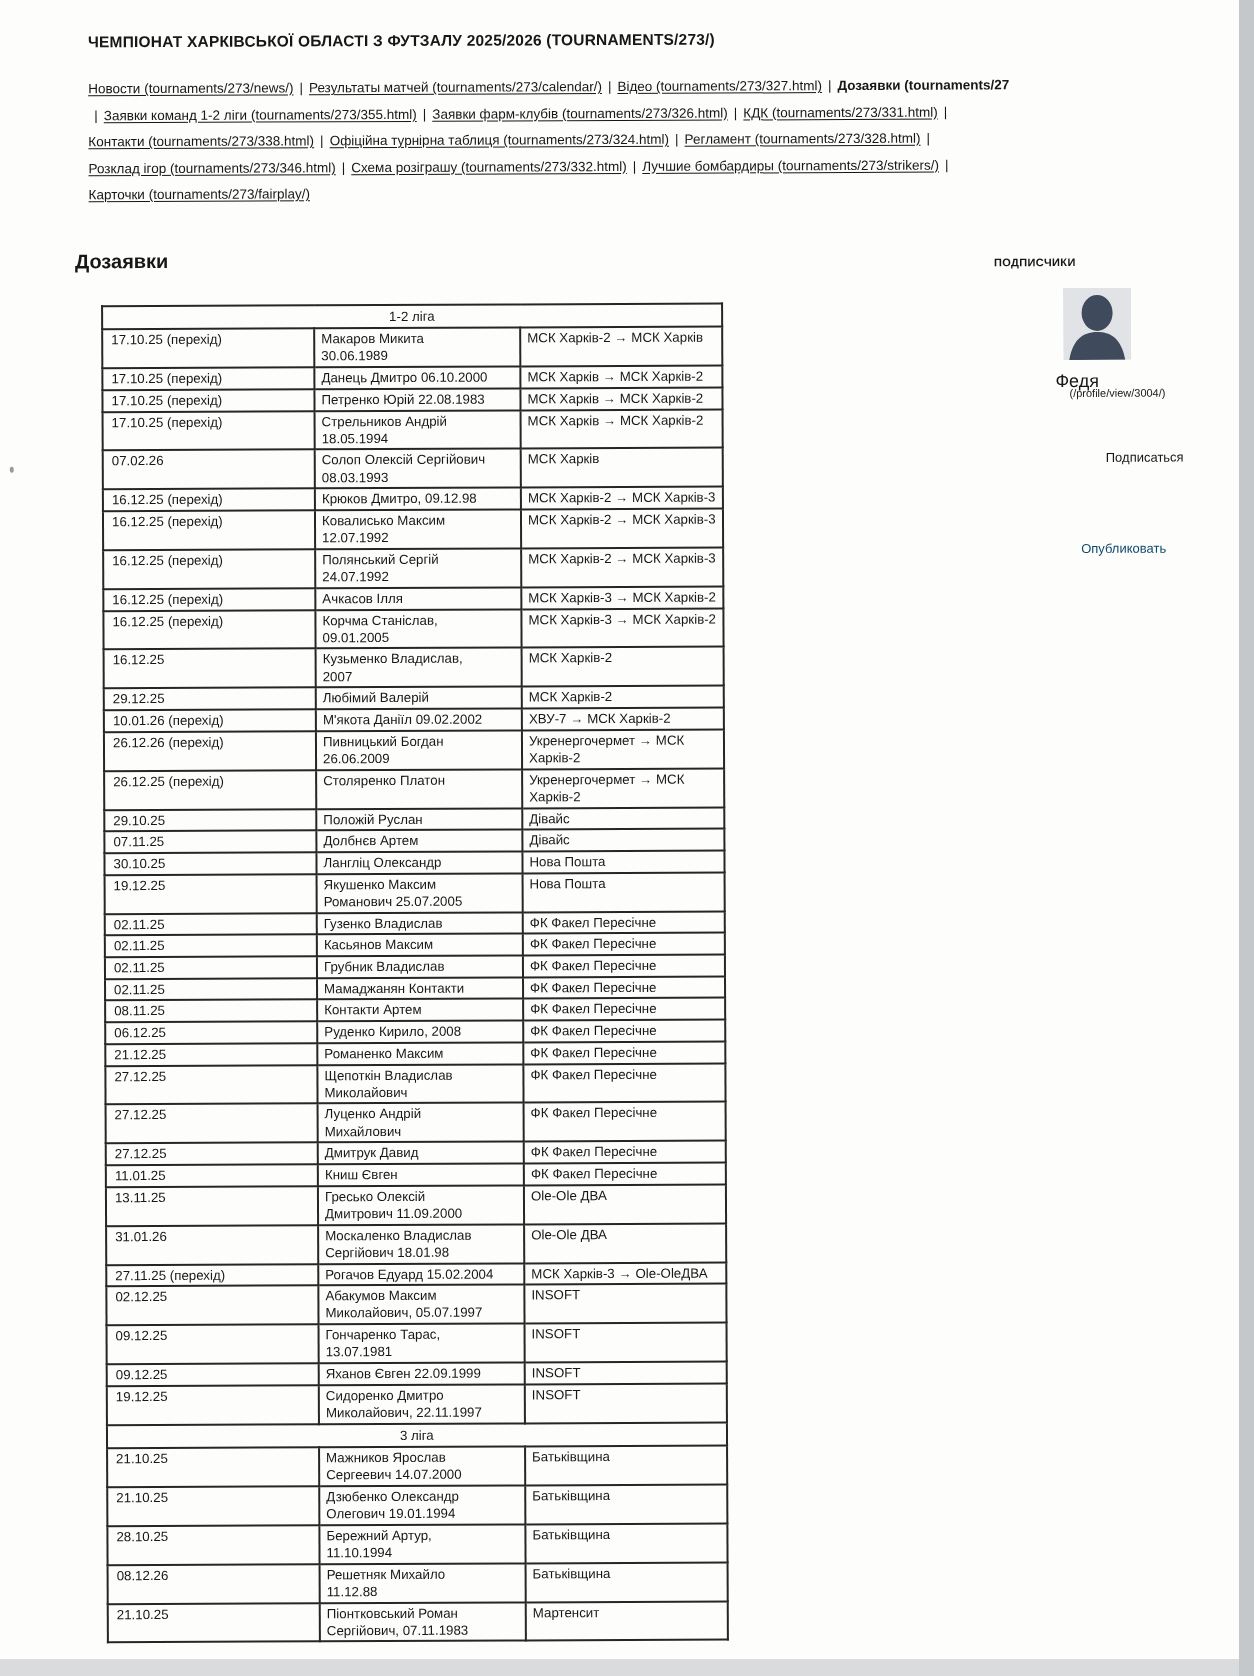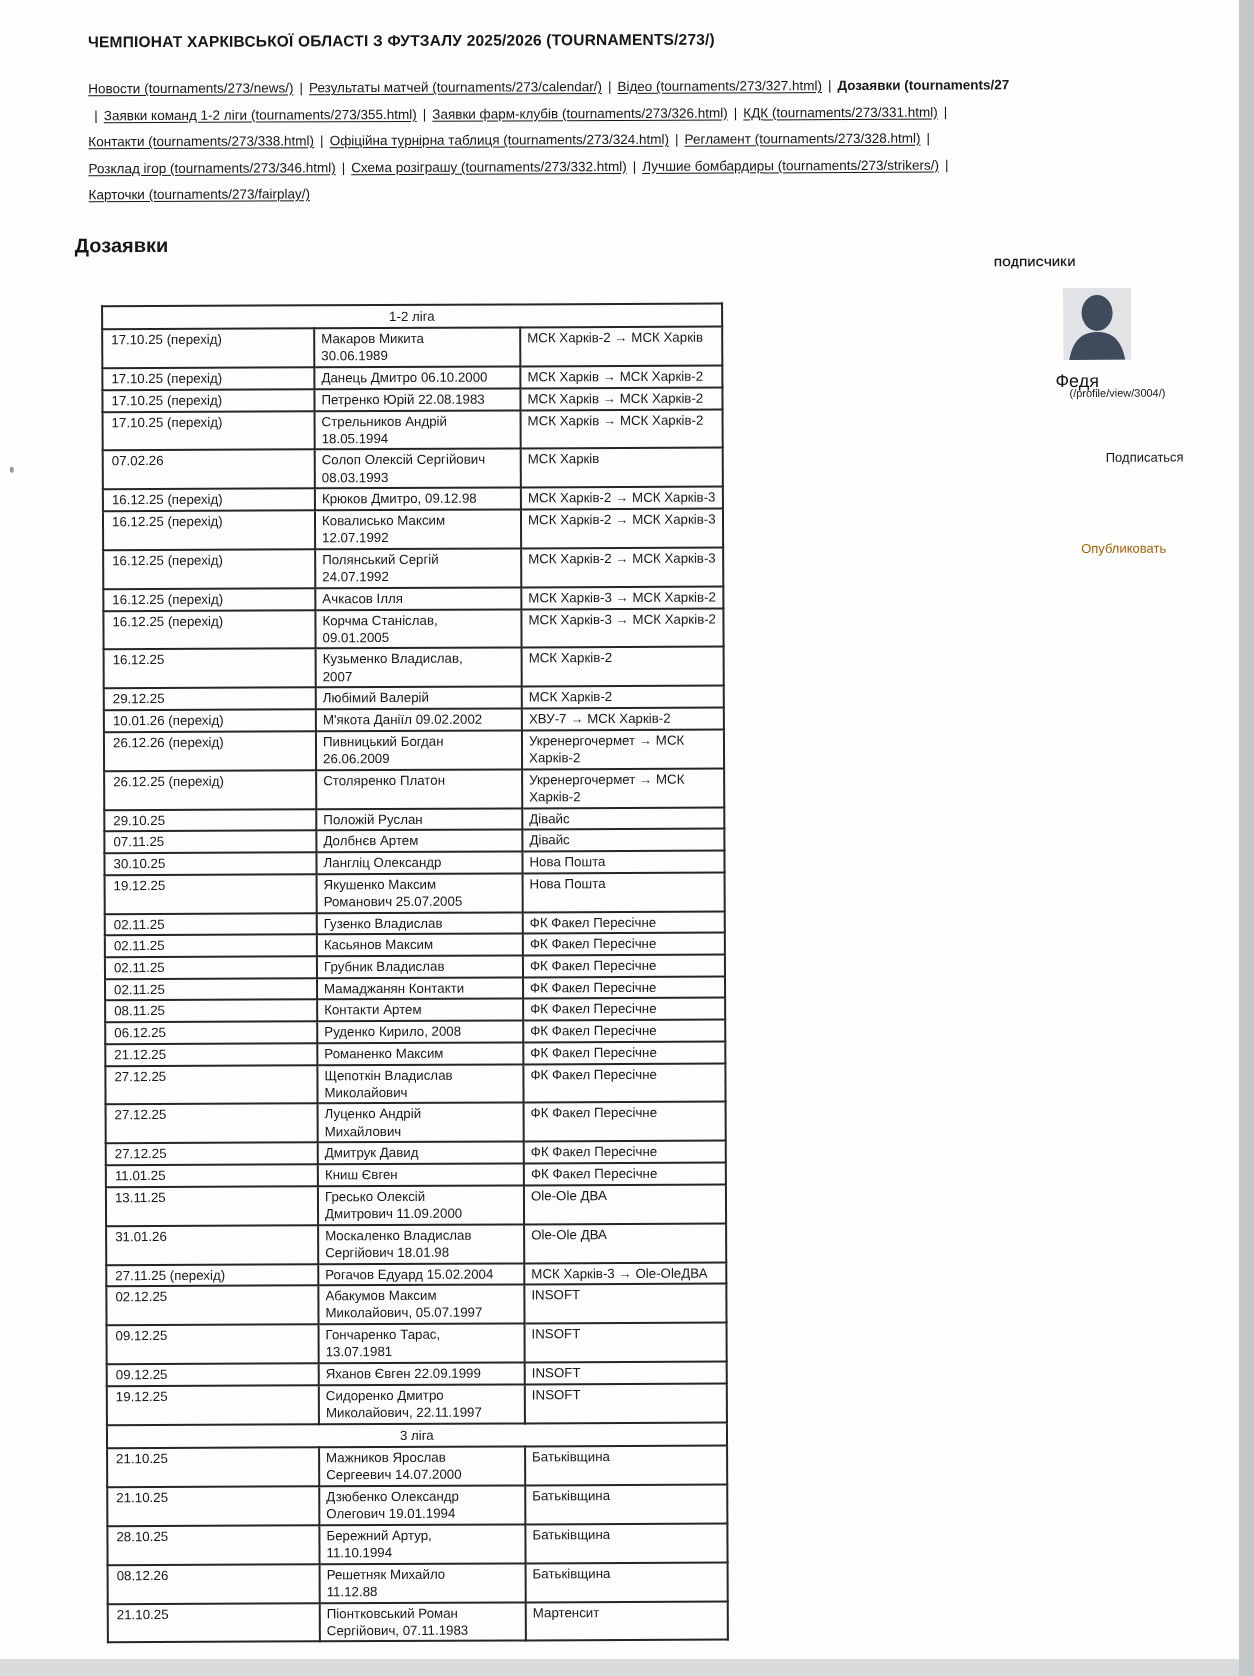--- a/index.html
+++ b/index.html
@@ -15,21 +15,21 @@
           transform: rotate(-0.25deg); transform-origin: 620px 60px; }
 
   .title { position:absolute; left:88px; top:31px; font-size:15.5px; font-weight:bold; letter-spacing:.2px; white-space:nowrap; }
 
   #nav { position:absolute; left:88px; top:74px; width:1400px; font-size:13.5px; }
   .nav-line { line-height:26.5px; white-space:nowrap; }
   .nav-link { text-decoration: underline; text-underline-offset: 2px; color:inherit; cursor:pointer; }
   .nav-current { font-weight:bold; text-decoration:none; }
   .nav-sep { padding:0 6px; }
 
-  .h-left  { position:absolute; left:74px;  top:232px; font-size:20px; font-weight:bold; }
+  .h-left  { position:absolute; left:74px;  top:248px; font-size:20px; font-weight:bold; }
   .h-right { position:absolute; left:993px; top:258px; font-size:11px; font-weight:bold; letter-spacing:.4px; }
 
   #roster { position:absolute; left:100px; top:303px; }
   #roster table { border-collapse: collapse; }
   #roster td {
     border: 2px solid #262626;
     padding: 1px 6px 1.5px;
     font-size: 13.3px;
     line-height: 17.2px;
     vertical-align: top;
@@ -322,19 +322,19 @@
   <div class="avatar">
     <svg viewBox="0 0 68 72" xmlns="http://www.w3.org/2000/svg">
       <rect id="av-bg" x="0" y="0" width="68" height="72" fill="#e2e3e6"></rect>
       <ellipse id="av-head" cx="34" cy="25" rx="15.5" ry="18" fill="#3f4a5c"></ellipse>
       <path id="av-body" d="M6 72 C 10 49, 22 44, 34 44 C 46 44, 58 49, 62 72 Z" fill="#3f4a5c"></path>
     </svg>
   </div>
   <div class="sub-name">Федя</div>
   <div class="sub-profile">(/profile/view/3004/)</div>
   <div class="sub-subscribe">Подписаться</div>
-  <div class="sub-publish" style="color: #a16207;">Опубликовать</div>
+  <div class="sub-publish" style="color: #0c4a6e;">Опубликовать</div>
 
   <div class="speck"></div>
 </div>
 
 <div class="strip-bottom" style="background: rgb(217, 219, 220);"></div>
 <div class="strip-right" style="background: rgb(196, 200, 203);"></div>
 
 </body></html>

